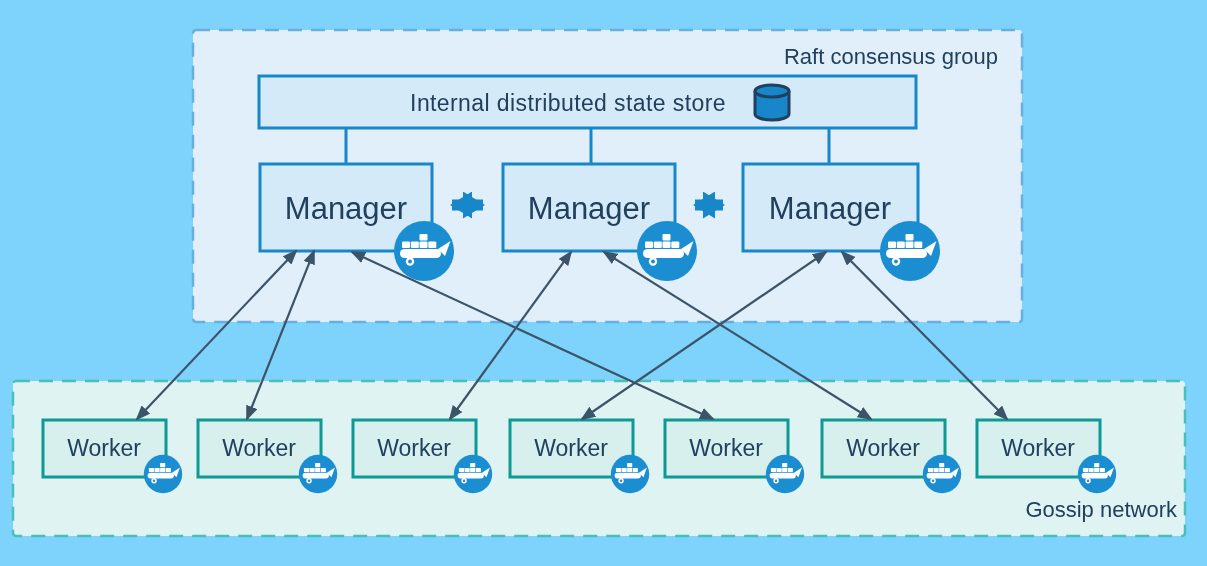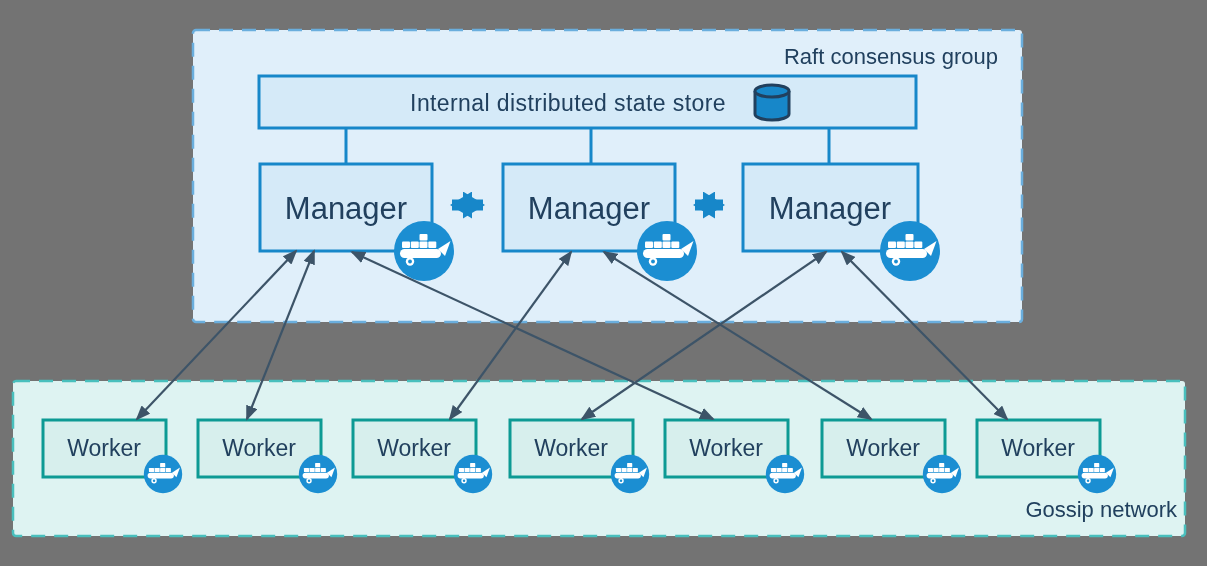--- a/index.html
+++ b/index.html
@@ -1,17 +1,17 @@
 <!DOCTYPE html>
 <html style="--raft-fill: #e0effa; --raft-border: #6aaedd; --box-fill: #d5eaf8; --box-border: #1787c9; --gossip-fill: #def3f2; --gossip-border: #49bfbd; --worker-fill: #d7efed; --worker-border: #0d9a94; --text-color: #21405e; --arrow-color: #3d5468; --thick-arrow: #1787c9; --badge-fill: #1b8ed2; --db-icon-fill: #1787c9;"><head>
 <meta charset="utf-8">
 <style>
   html,body{margin:0;padding:0;background:#ffffff;}
   body{font-family:"Liberation Sans", sans-serif;}
-  .stage{position:relative;width:1207px;height:566px;background:#737373;overflow:hidden;}
+  .stage{position:relative;width:1207px;height:566px;background:#7dd3fc;overflow:hidden;}
   svg text{fill:var(--text-color);}
   .grp-label{font-size:22px;}
   .mgr-label{font-size:31px;}
   .wrk-label{font-size:23px;}
   .store-label{font-size:23px;letter-spacing:.4px;}
 </style>
 </head>
 <body>
 
 <div class="stage">

